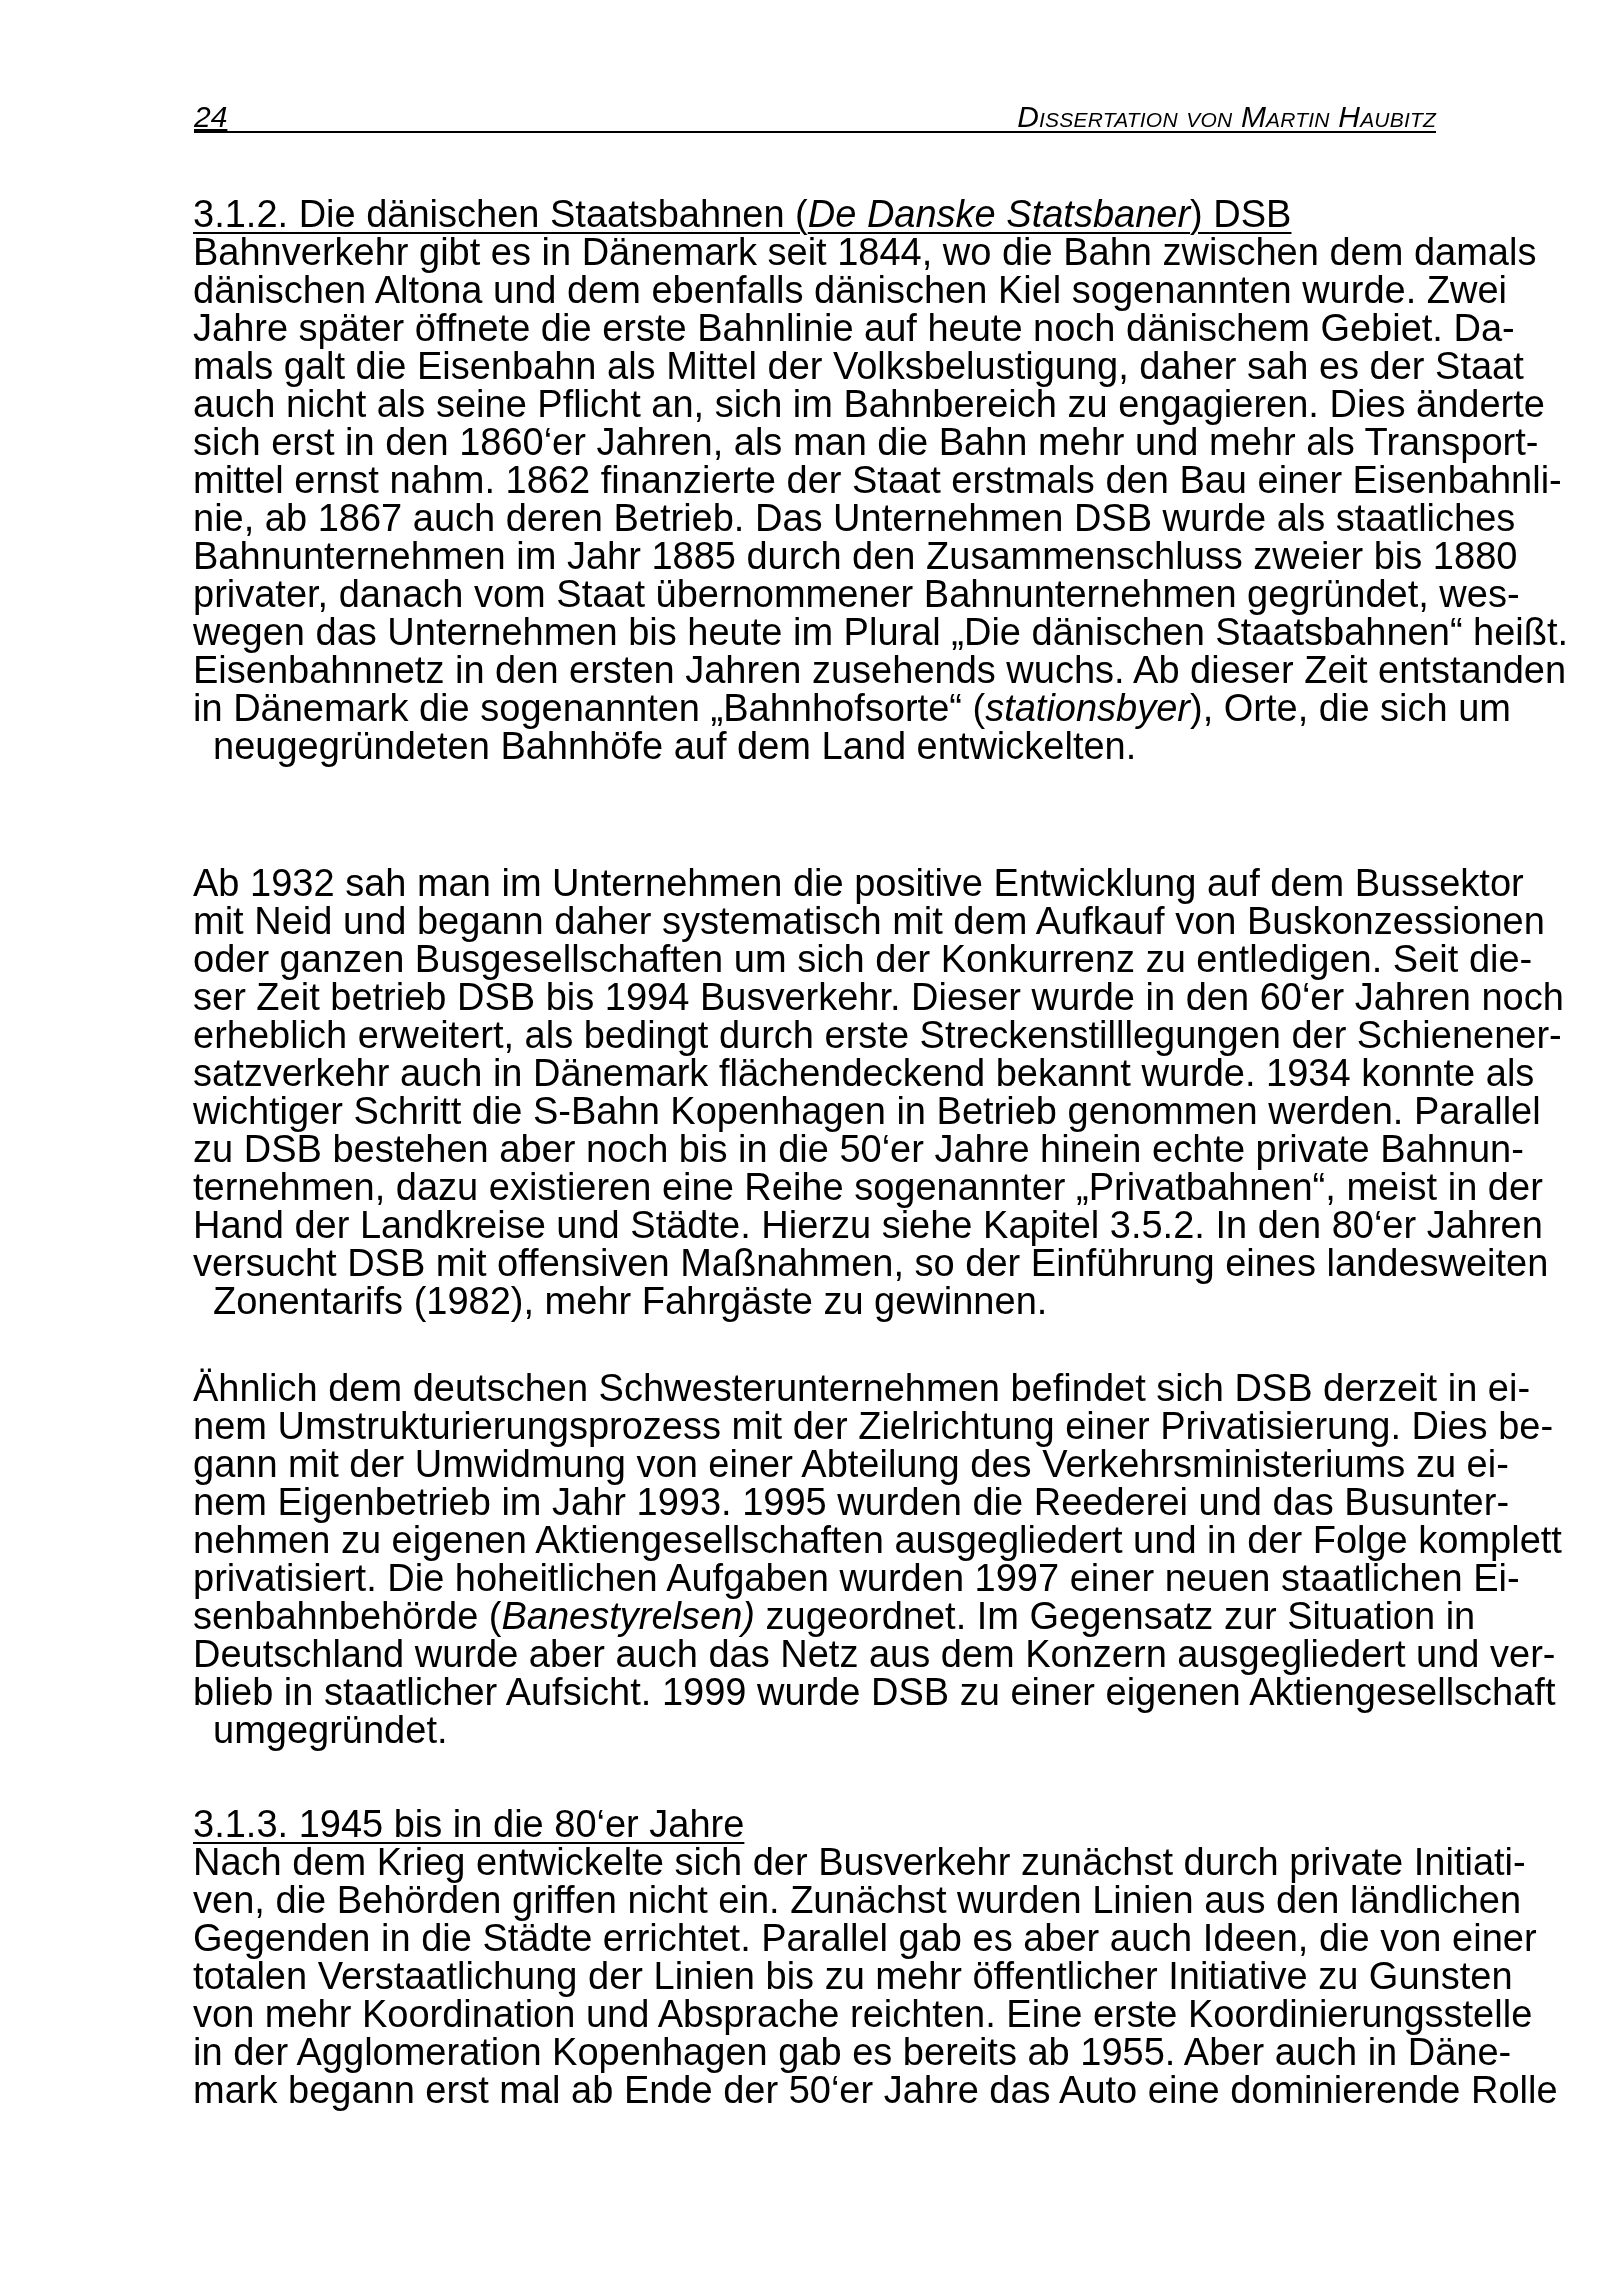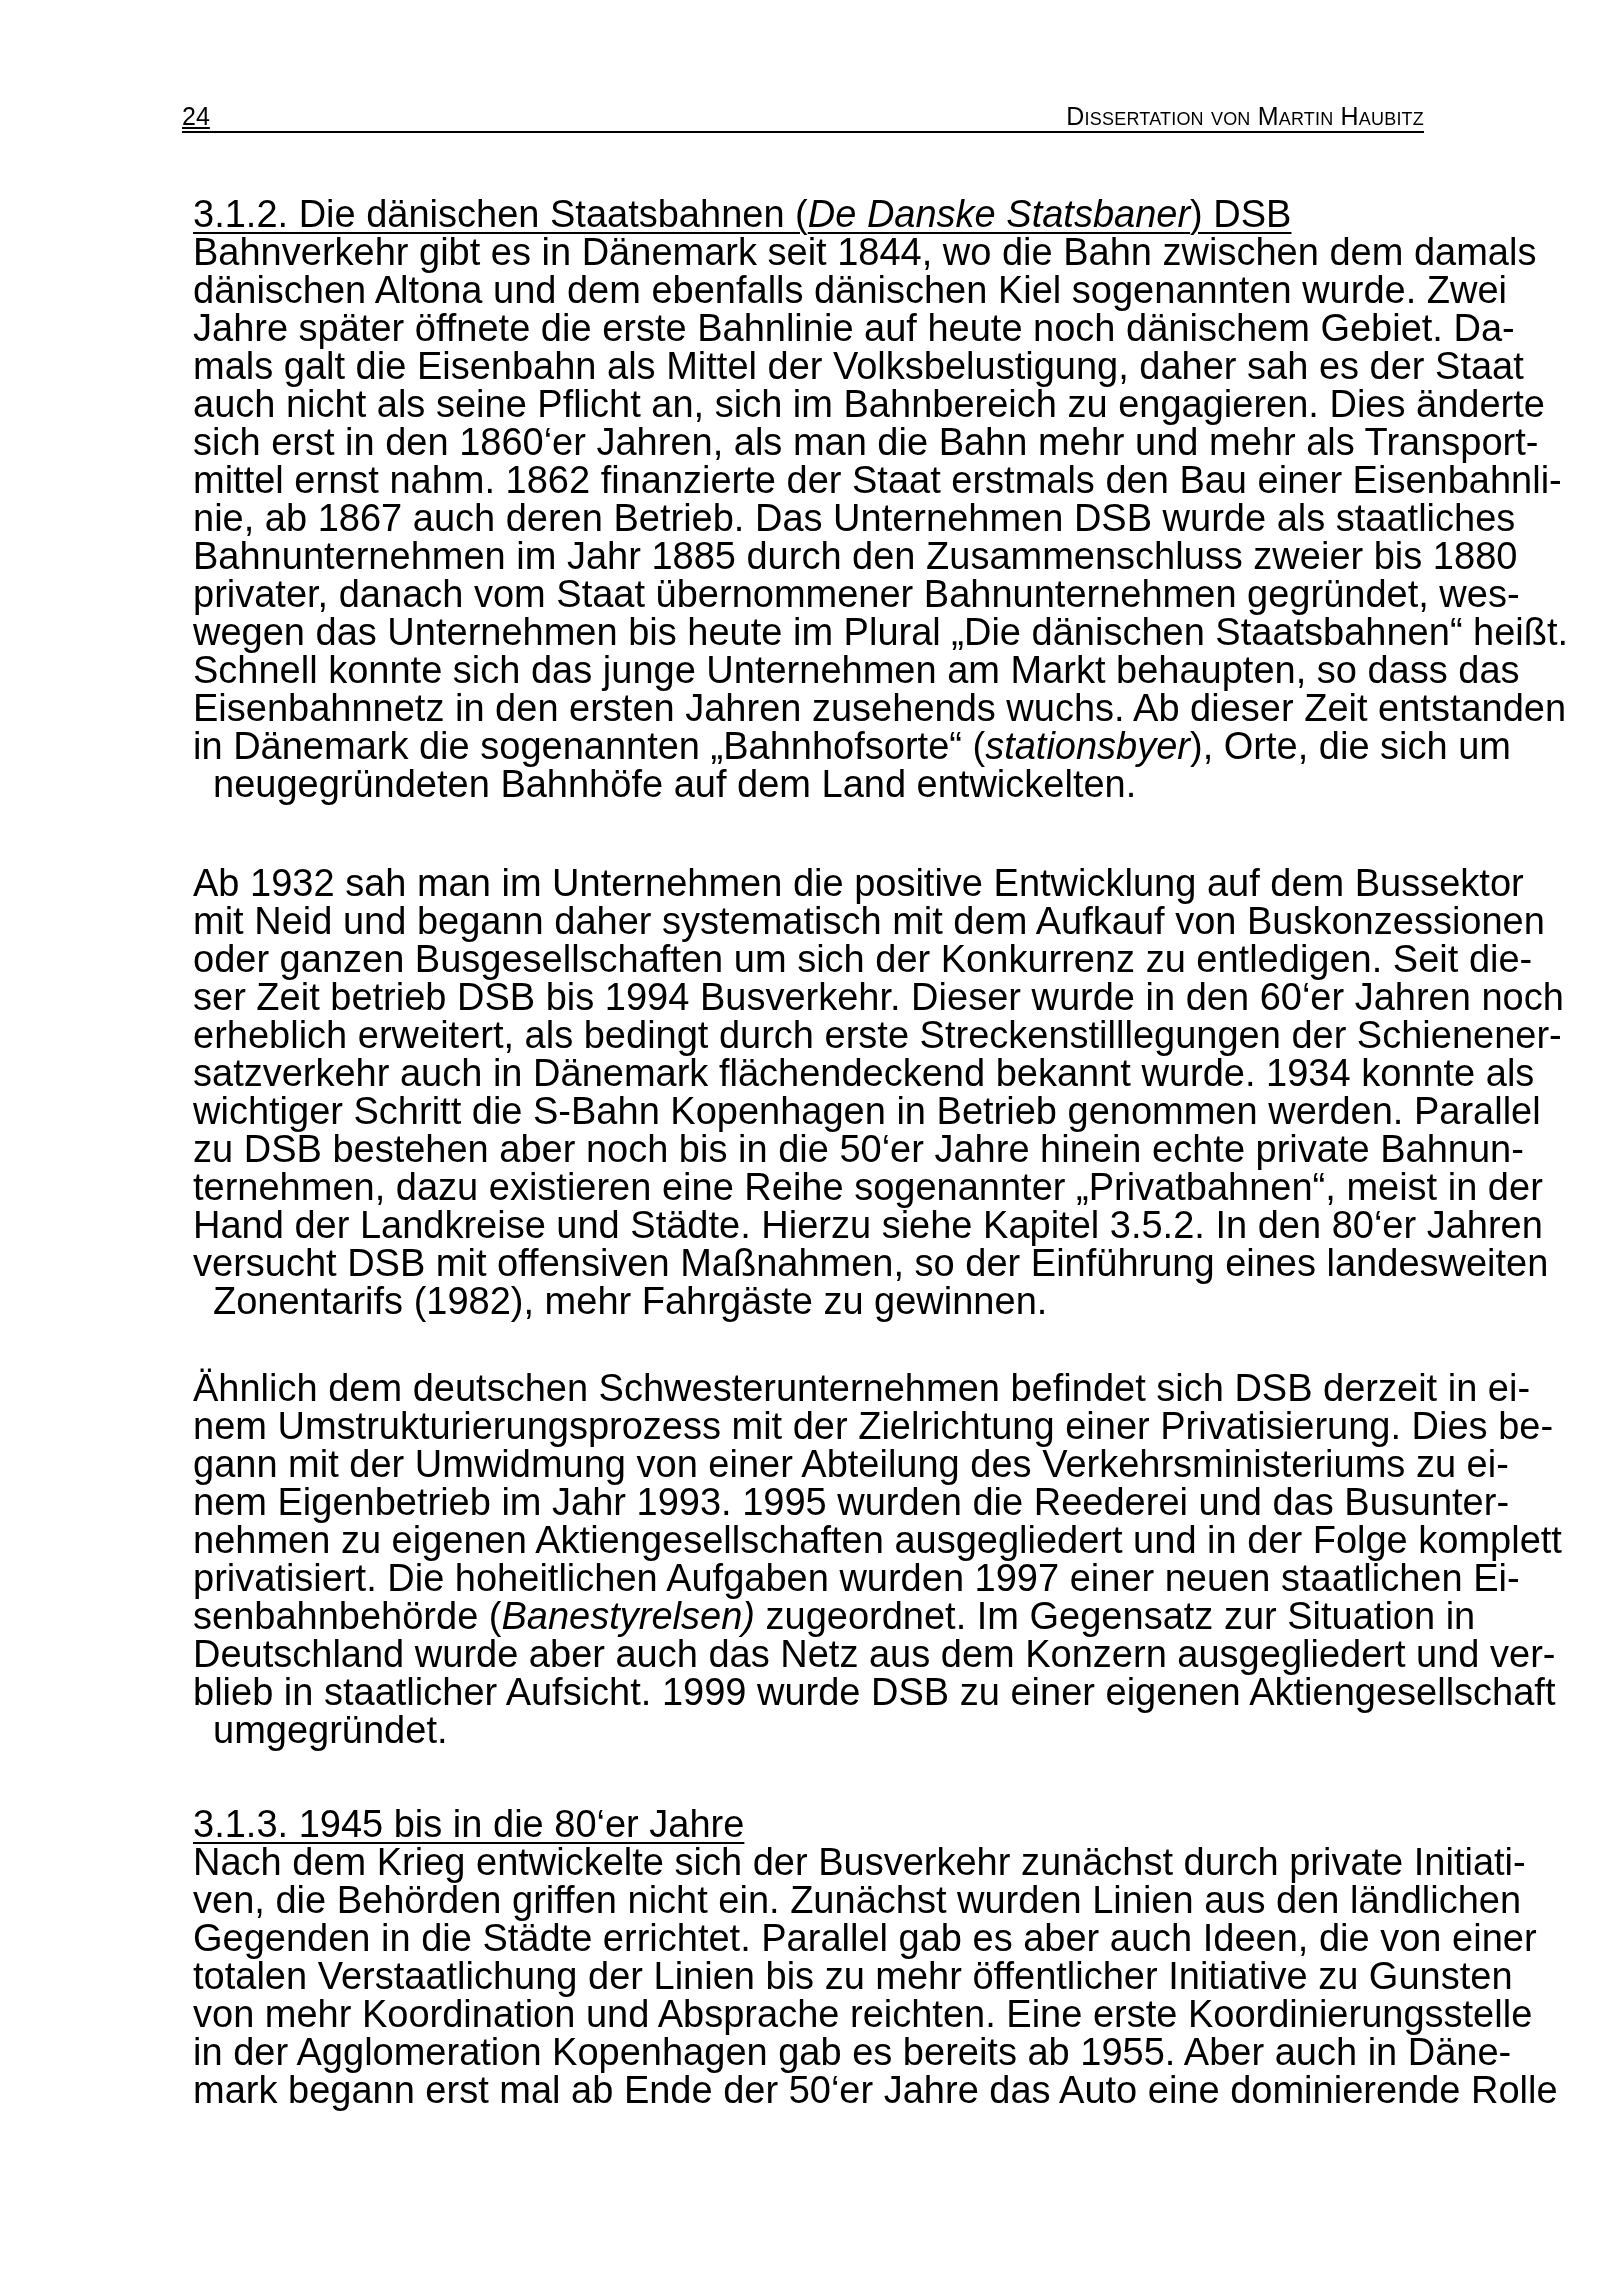--- a/index.html
+++ b/index.html
@@ -3,23 +3,23 @@
   <meta charset="utf-8">
   <style>
     html, body { margin: 0; padding: 0; background: #ffffff; }
     body { width: 1620px; height: 2293px; position: relative; overflow: hidden; }
     .page {
       position: absolute; left: 0; top: 0; width: 1620px; height: 2293px;
       background: #ffffff; color: #000000;
       font-family: "Liberation Sans", sans-serif;
     }
     .header {
-      position: absolute; left: 182px; top: 100px; width: 1242px; height: 31px;
+      position: absolute; left: 194px; top: 100px; width: 1242px; height: 31px;
       border-bottom: 2.9px solid #000;
-      font-size: 25px; line-height: 29px;
+      font-size: 30px; line-height: 29px; font-style: italic;
     }
     .header .pageno { position: absolute; left: 0; top: 2px; text-decoration: underline; }
     .header .running {
       position: absolute; right: 0; top: 2px; font-variant: small-caps; letter-spacing: 0.2px;
     }
     .text-block {
       position: absolute; left: 193px; width: 1242px;
       font-size: 38px; line-height: 38px;
     }
     .line {
@@ -47,21 +47,20 @@
       <span class="line">dänischen Altona und dem ebenfalls dänischen Kiel sogenannten wurde. Zwei</span>
       <span class="line">Jahre später öffnete die erste Bahnlinie auf heute noch dänischem Gebiet. Da-</span>
       <span class="line">mals galt die Eisenbahn als Mittel der Volksbelustigung, daher sah es der Staat</span>
       <span class="line">auch nicht als seine Pflicht an, sich im Bahnbereich zu engagieren. Dies änderte</span>
       <span class="line">sich erst in den 1860‘er Jahren, als man die Bahn mehr und mehr als Transport-</span>
       <span class="line">mittel ernst nahm. 1862 finanzierte der Staat erstmals den Bau einer Eisenbahnli-</span>
       <span class="line">nie, ab 1867 auch deren Betrieb. Das Unternehmen DSB wurde als staatliches</span>
       <span class="line">Bahnunternehmen im Jahr 1885 durch den Zusammenschluss zweier bis 1880</span>
       <span class="line">privater, danach vom Staat übernommener Bahnunternehmen gegründet, wes-</span>
       <span class="line">wegen das Unternehmen bis heute im Plural „Die dänischen Staatsbahnen“ heißt.</span>
-      <span class="line">Schnell konnte sich das junge Unternehmen am Markt behaupten, so dass das</span>
       <span class="line">Eisenbahnnetz in den ersten Jahren zusehends wuchs. Ab dieser Zeit entstanden</span>
       <span class="line"><span>in Dänemark die sogenannten „Bahnhofsorte“ (</span><i>stationsbyer</i><span>), Orte, die sich um</span></span>
       <span class="line last">neugegründeten Bahnhöfe auf dem Land entwickelten.</span>
     </div>
   </div>
 
   <div class="text-block" style="top:864px;">
     <span class="line">Ab 1932 sah man im Unternehmen die positive Entwicklung auf dem Bussektor</span>
     <span class="line">mit Neid und begann daher systematisch mit dem Aufkauf von Buskonzessionen</span>
     <span class="line">oder ganzen Busgesellschaften um sich der Konkurrenz zu entledigen. Seit die-</span>

